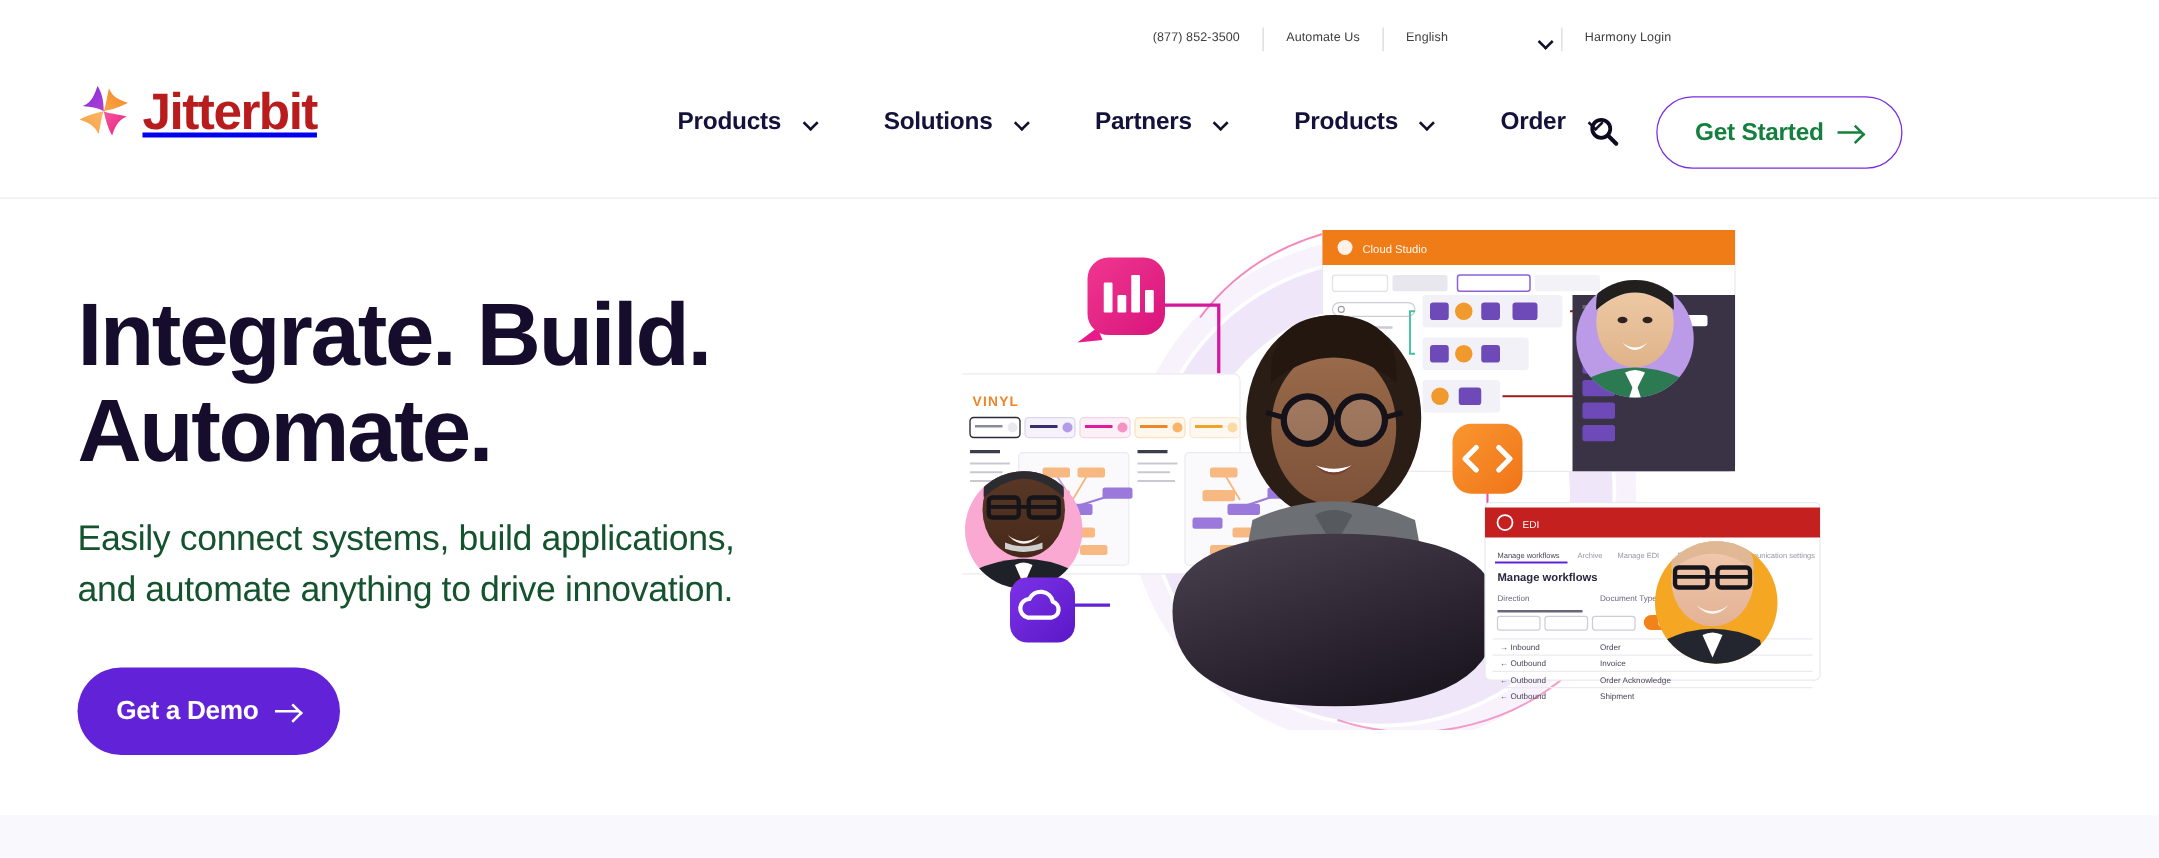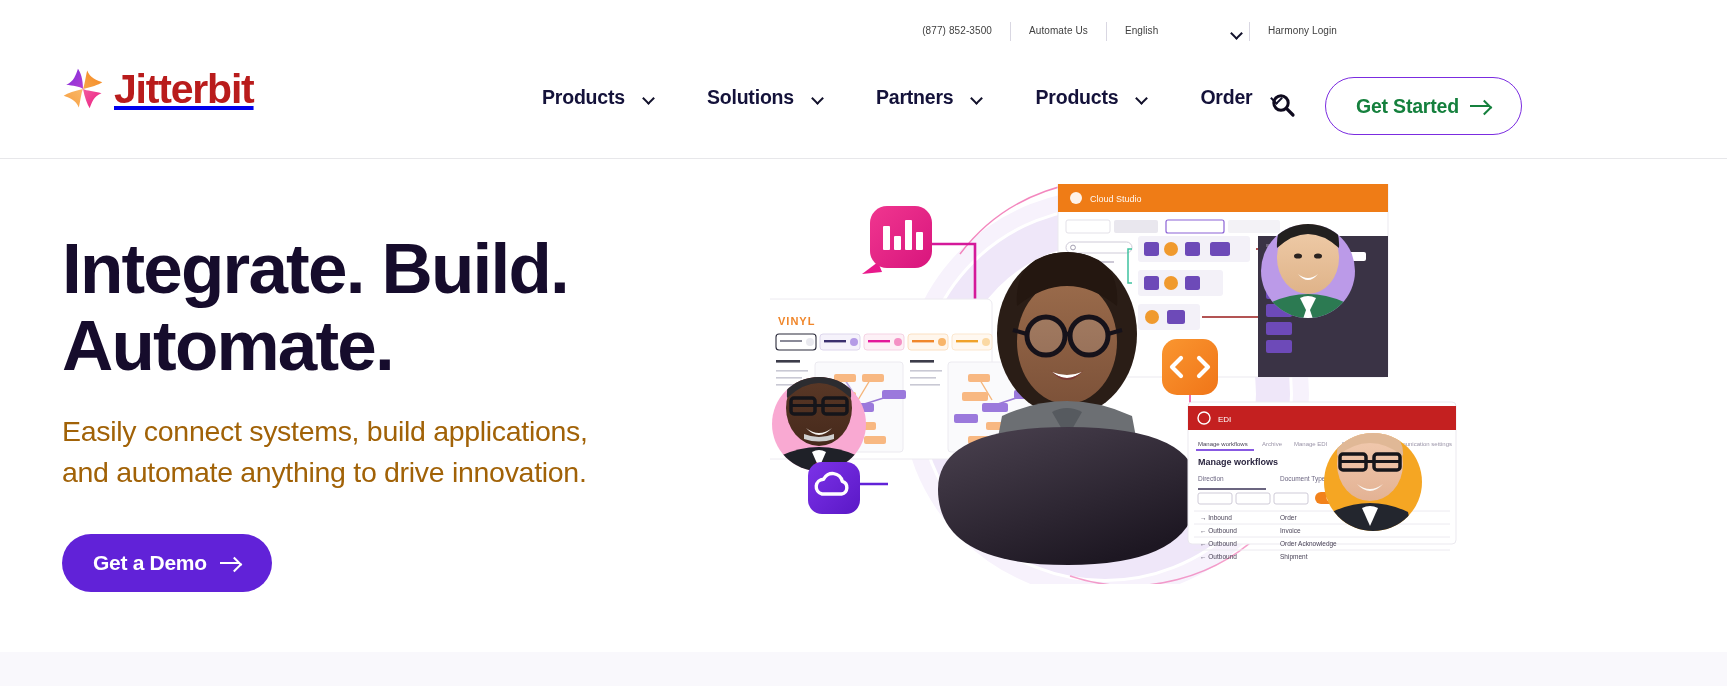--- a/index.html
+++ b/index.html
@@ -93,26 +93,26 @@
   }
 
   
   .hero { position:absolute; top:159px; left:0; width:1727px; height:527px; background:#fff; }
   .hero-copy { position:absolute; left:62px; top:72px; width:700px; }
   .hero-title {
     font-size: 71px; font-weight: bold; color: #160c2c;
     line-height: 1.08; letter-spacing: -1.8px;
   }
   .hero-sub {
-    margin-top: 27px; font-size: 28.5px; color: #a16207;
+    margin-top: 27px; font-size: 28.5px; color: #14532d;
     line-height: 1.42; letter-spacing: -.3px; font-weight: 400;
   }
   .cta-solid {
     margin-top: 42px; display: inline-flex; align-items: center; gap: 13px;
-    height: 58px; padding: 0 31px; border-radius: 999px;
+    height: 70px; padding: 0 31px; border-radius: 999px;
     background: #6122d8; color: #fff; font-size: 21px; font-weight: 700;
     letter-spacing: -.3px; cursor: pointer; border: none;
     font-family: "Liberation Sans", sans-serif;
   }
 
   
   .illus { position: absolute; left: 770px; top: 25px; width: 700px; height: 400px; }
   .illus svg { display:block; }
 
   

